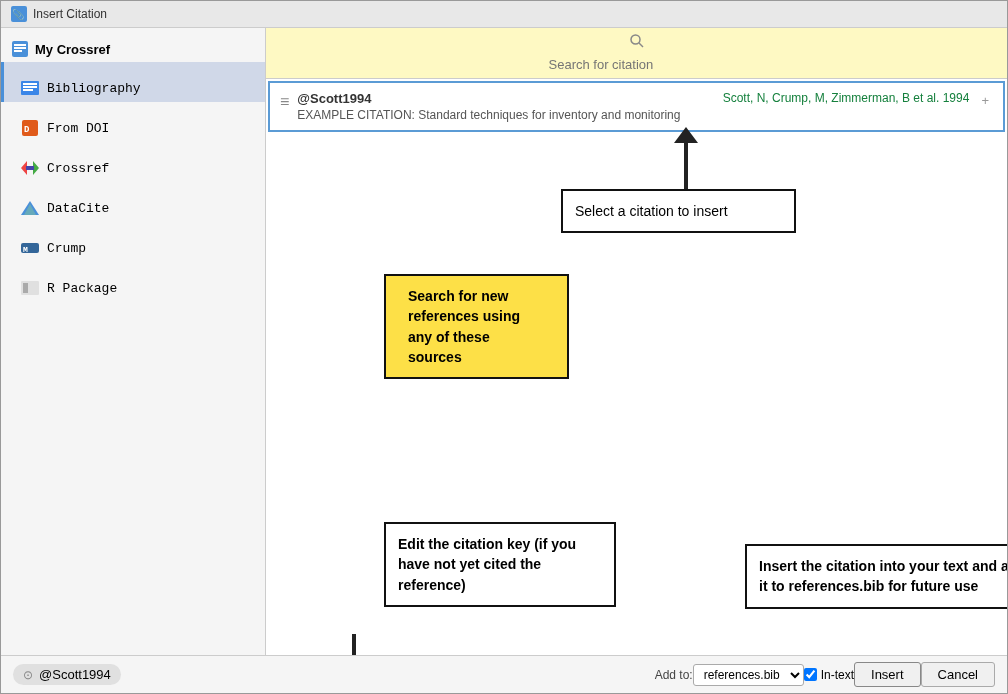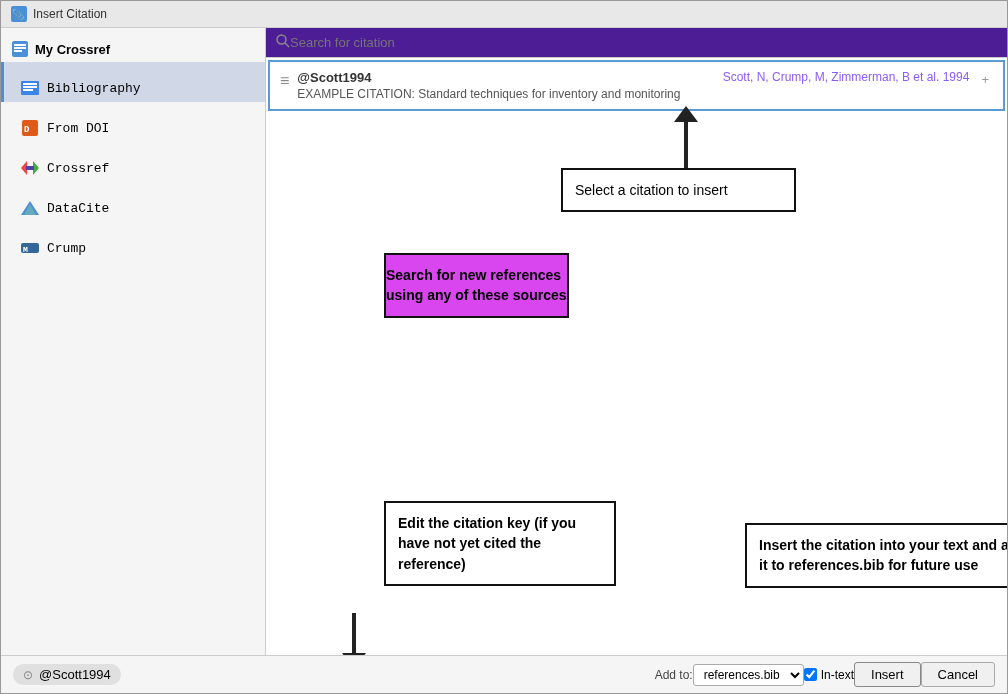--- a/index.html
+++ b/index.html
@@ -100,21 +100,23 @@
       display: flex;
       flex-direction: column;
       overflow: hidden;
       background: #ffffff;
     }
     .search-bar {
       padding: 6px 10px;
       border-bottom: 1px solid #ccc;
       display: flex;
       align-items: center;
-      background: #4c1d95;
+      gap: 6px;
+      background: #fef9c3;
+      flex-direction: column;
     }
     .search-bar input {
       border: none;
       outline: none;
       flex: 1;
       font-size: 13px;
       color: #888;
       background: transparent;
     }
     .citation-list {
@@ -138,21 +140,21 @@
       flex-shrink: 0;
     }
     .citation-details {
       flex: 1;
     }
     .citation-key {
       font-weight: bold;
       color: #333;
     }
     .citation-authors {
-      color: #8b5cf6;
+      color: #15803d;
       float: right;
       font-size: 12px;
     }
     .citation-title {
       font-size: 12px;
       color: #555;
       margin-top: 2px;
     }
     .citation-add-btn {
       color: #999;
@@ -246,22 +248,22 @@
       top: 0; left: 0; right: 0; bottom: 0;
       pointer-events: none;
       z-index: 5;
     }
     .annot-sources {
       position: absolute;
       left: 118px;
       top: 195px;
       width: 185px;
       border: 2.5px solid #111;
-      background: #d946ef;
-      padding: 10px 0;
+      background: #fde047;
+      padding: 10px 22px;
       font-size: 14px;
       font-weight: bold;
       line-height: 1.45;
     }
     .annot-select {
       position: absolute;
       left: 295px;
       top: 110px;
       width: 235px;
       border: 2.5px solid #111;
@@ -376,20 +378,29 @@
       <div class="sidebar-item">
         <span class="sidebar-item-icon">
           <svg width="18" height="14" viewBox="0 0 18 14">
             <rect x="0" y="2" width="18" height="10" rx="2" fill="#336699"></rect>
             <text x="2" y="11" font-size="8" fill="white" font-weight="bold">M</text>
           </svg>
         </span>
         <span>Crump</span>
       </div>
 
+      <div class="sidebar-item">
+        <span class="sidebar-item-icon">
+          <svg width="18" height="14" viewBox="0 0 18 14">
+            <rect x="0" y="0" width="18" height="14" rx="1" fill="#e0e0e0"></rect>
+            <rect x="2" y="2" width="5" height="10" fill="#aaa"></rect>
+          </svg>
+        </span>
+        <span>R Package</span>
+      </div>
     </div>
 
     <div class="right-panel">
 
       <div class="search-bar">
         <span style="color:#888;">
           <svg width="14" height="14" viewBox="0 0 14 14">
             <circle cx="5.5" cy="5.5" r="4.5" fill="none" stroke="#888" stroke-width="1.5"></circle>
             <line x1="9" y1="9" x2="13" y2="13" stroke="#888" stroke-width="1.5"></line>
           </svg>

